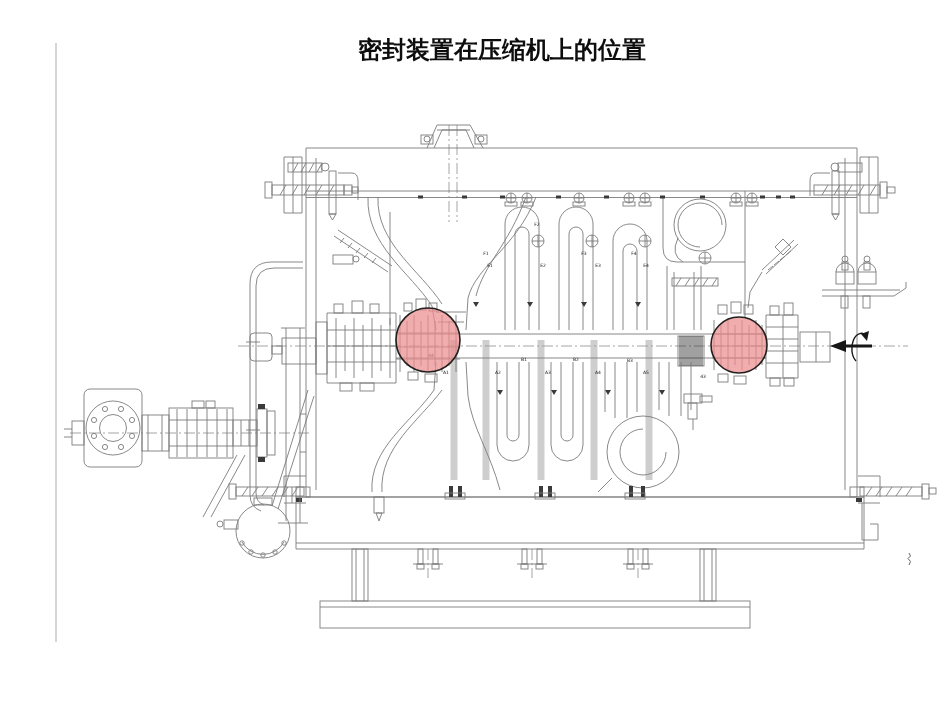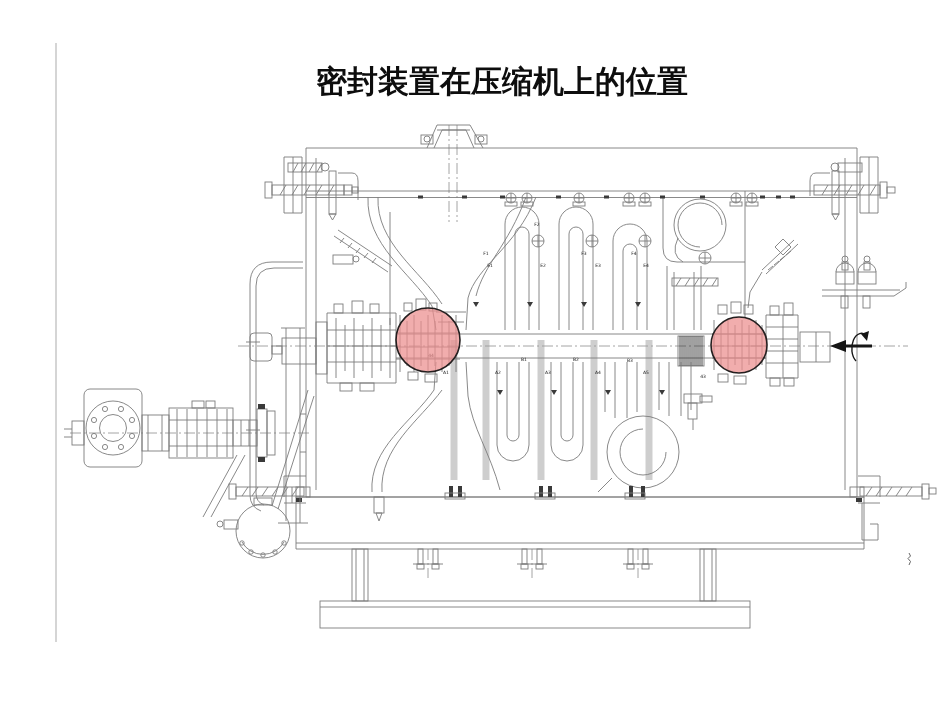--- a/index.html
+++ b/index.html
@@ -1,20 +1,20 @@
 <!DOCTYPE html>
 <html><head>
 <meta charset="utf-8">
 <style>
   html,body{margin:0;padding:0;background:#fff;}
   body{width:950px;height:713px;position:relative;overflow:hidden;
        font-family:"Liberation Sans","DejaVu Sans",sans-serif;}
-  .title{position:absolute;left:302px;top:61px;width:400px;text-align:center;
+  .title{position:absolute;left:302px;top:34px;width:400px;text-align:center;
          font-family:"Liberation Serif","DejaVu Serif",serif;
-         font-weight:700;font-size:31px;letter-spacing:0px;color:#0d0d0d;white-space:nowrap;}
+         font-weight:700;font-size:24px;letter-spacing:0px;color:#0d0d0d;white-space:nowrap;}
   svg{position:absolute;left:0;top:0;}
   .callout{font-family:"DejaVu Sans",sans-serif;font-size:4.5px;fill:#1b1b1b;text-anchor:middle;}
   .dk{fill:#3a3a3a;stroke:none;}
 </style>
 </head>
 <body>
 
 <div class="title">密封装置在压缩机上的位置</div>
 
 <svg id="dwg" width="950" height="713" viewBox="0 0 950 713">

